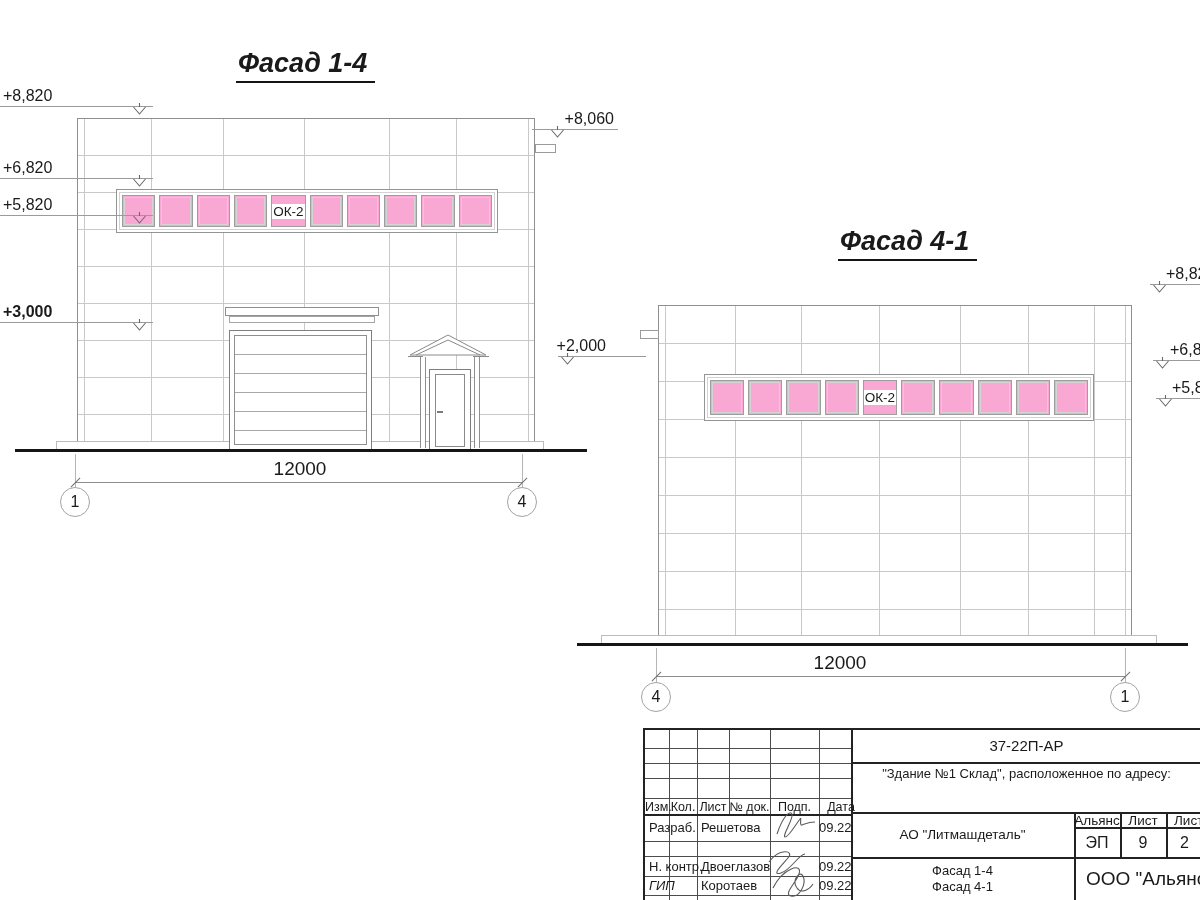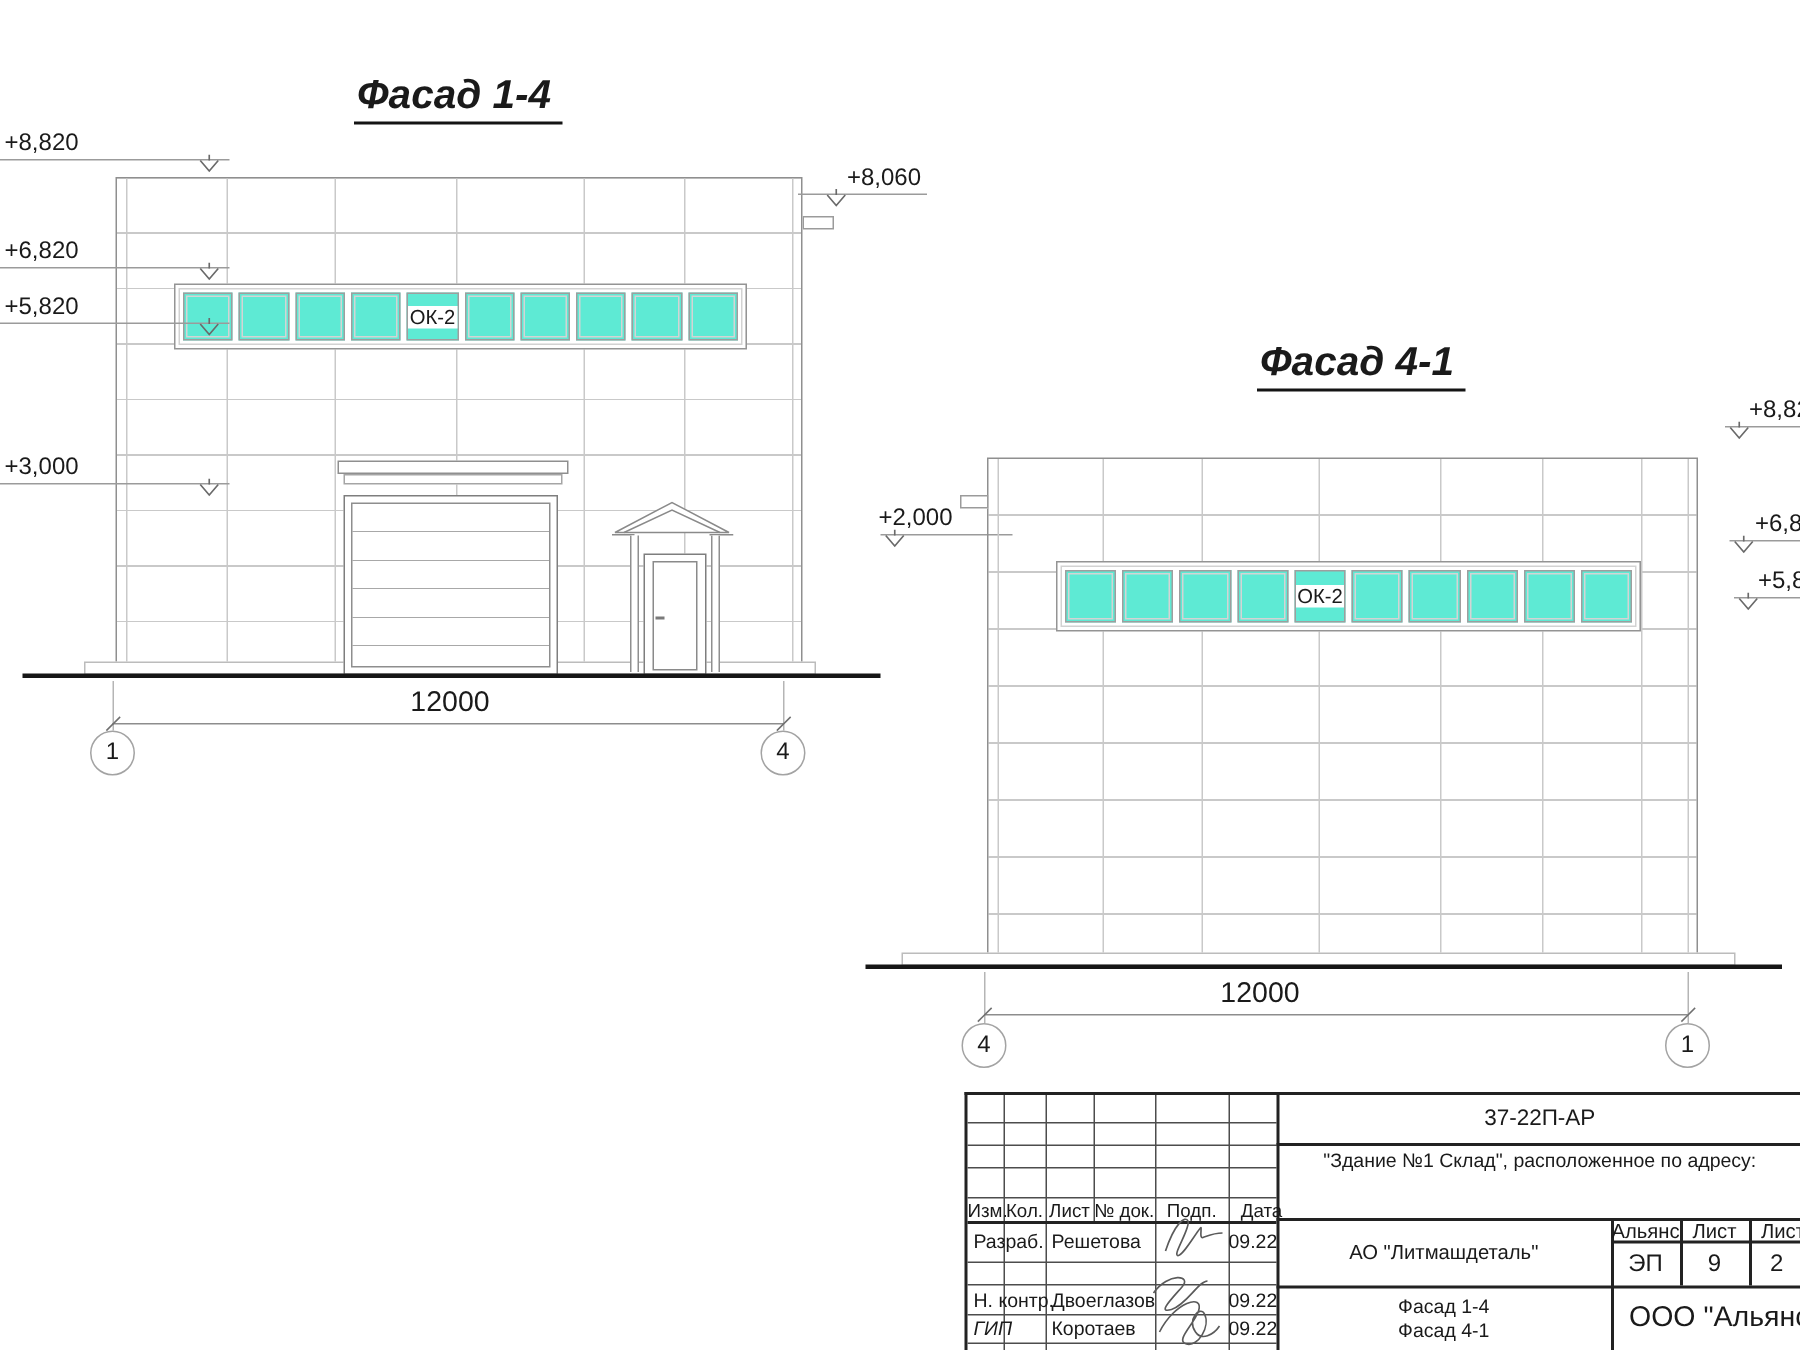--- a/index.html
+++ b/index.html
@@ -8,21 +8,21 @@
   .abs{position:absolute;}
   
   .facade{position:absolute;border:1px solid #8f8f8f;box-sizing:border-box;
           background-image:repeating-linear-gradient(#0000 0,#0000 36px,#c9c9c9 36px,#c9c9c9 37px);}
   .facade.f2{background-image:repeating-linear-gradient(#0000 0,#0000 37px,#c9c9c9 37px,#c9c9c9 38px);}
   .edge-v,.joint{position:absolute;top:0;bottom:0;width:1px;background:#c9c9c9;}
   
   .win-band{position:absolute;background:#fff;border:1px solid #949494;
             box-shadow:inset 0 0 0 2px #fff, inset 0 0 0 3px #d2d2d2;
             display:flex;gap:4px;padding:5px;box-sizing:border-box;}
-  .pane{flex:1;border:1px solid #9e9e9e;position:relative;background:#5eead4;}
+  .pane{flex:1;border:1px solid #9e9e9e;position:relative;background:#f9a8d4;}
   .pane::after{content:"";position:absolute;inset:1px;border:1px solid #d4d4d4;}
   .pane-label{display:flex;align-items:center;justify-content:center;}
   .pane-label::after{display:none;}
   .pane-label span{font-size:13.5px;background:#fff;padding:0 1px;z-index:2;}
   
   .white-box{position:absolute;background:#fff;border:1px solid #8f8f8f;box-sizing:border-box;}
   
   .ground{position:absolute;height:3px;background:#161616;}
   .base-strip{position:absolute;background:#fff;border:1px solid #bcbcbc;box-sizing:border-box;}
   
@@ -135,33 +135,33 @@
       <path d="M7.5 0 V4 M1.5 4 L7.5 11 L13.5 4" fill="none" stroke="#6a6a6a" stroke-width="1.1"></path>
       </svg>
   </div>
   <div class="elev" style="left:0;top:193px;width:153px;">
     <span class="lbl" style="left:3px;">+5,820</span>
     <svg style="right:6px;" width="15" height="12" viewBox="0 0 15 12">
       <path d="M7.5 0 V4 M1.5 4 L7.5 11 L13.5 4" fill="none" stroke="#6a6a6a" stroke-width="1.1"></path>
       </svg>
   </div>
   <div class="elev" style="left:0;top:300px;width:153px;">
-    <span class="lbl" style="left:3px;">+3,000</span>
+    <span class="lbl" style="left:3px;font-weight:bold;">+3,000</span>
     <svg style="right:6px;" width="15" height="12" viewBox="0 0 15 12">
       <path d="M7.5 0 V4 M1.5 4 L7.5 11 L13.5 4" fill="none" stroke="#6a6a6a" stroke-width="1.1"></path>
       </svg>
   </div>
 
   <div class="elev" style="left:532px;top:107px;width:86px;">
     <span class="lbl" style="right:4px;">+8,060</span>
     <svg style="left:18px;" width="15" height="12" viewBox="0 0 15 12">
       <path d="M7.5 0 V4 M1.5 4 L7.5 11 L13.5 4" fill="none" stroke="#6a6a6a" stroke-width="1.1"></path>
       </svg>
   </div>
-  <div class="elev" style="left:558px;top:334px;width:88px;margin-left:29px;">
+  <div class="elev" style="left:558px;top:334px;width:88px;">
     <span class="lbl" style="right:40px;">+2,000</span>
     <svg style="left:2px;" width="15" height="12" viewBox="0 0 15 12">
       <path d="M7.5 0 V4 M1.5 4 L7.5 11 L13.5 4" fill="none" stroke="#6a6a6a" stroke-width="1.1"></path>
       </svg>
   </div>
 
   <span class="ftitle" style="left:838px;top:226px;">Фасад 4-1</span>
 
   <div class="facade f2" style="left:658px;top:305px;width:474px;height:340px;">
     <div class="edge-v" style="left:6px;"></div>

